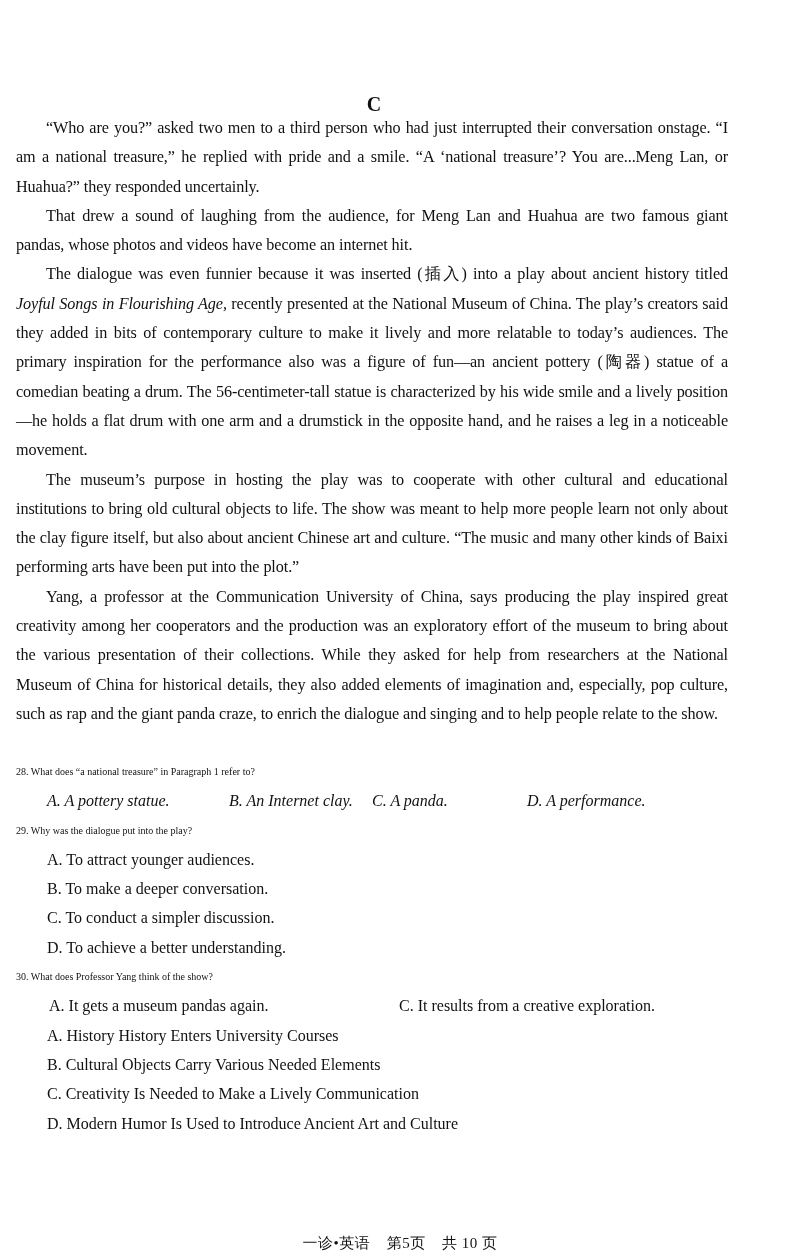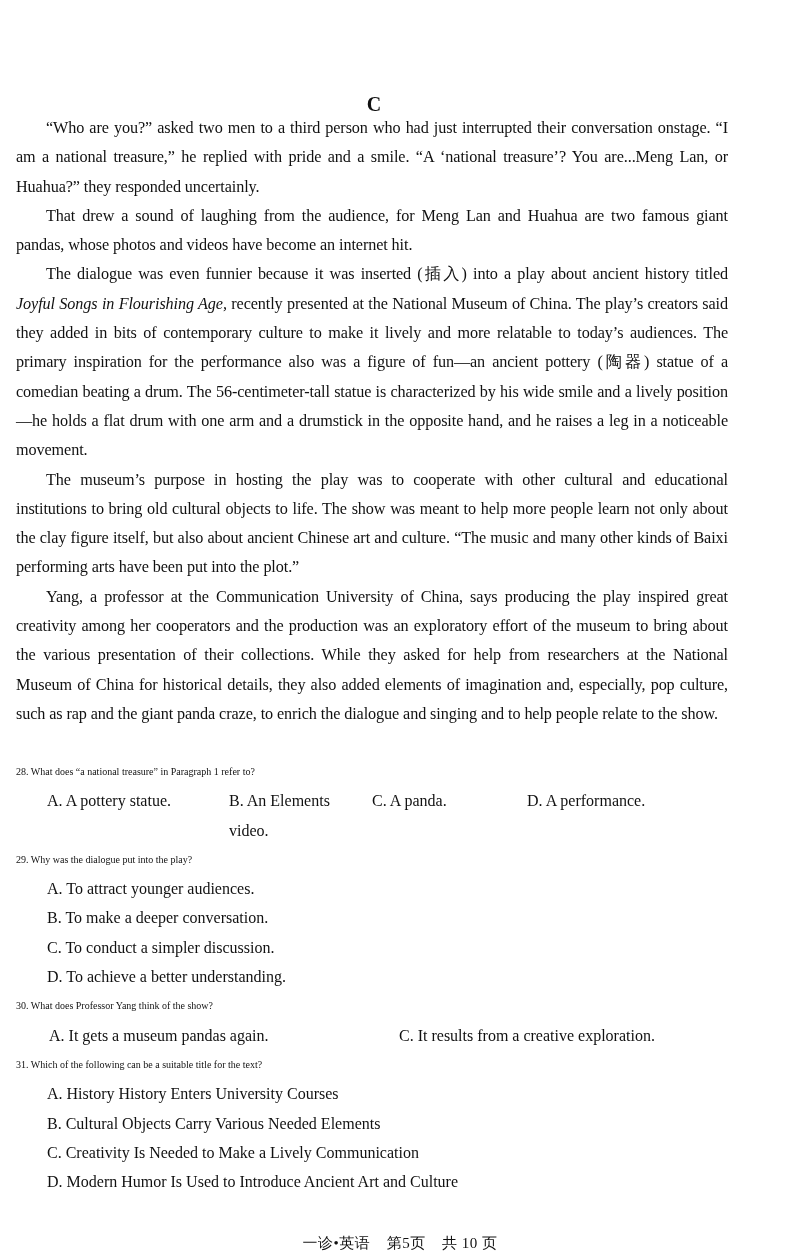--- a/index.html
+++ b/index.html
@@ -18,21 +18,21 @@
     margin: 0; font-size: 16.2px; line-height: 29.3px; text-align: justify;
     text-indent: 30px; letter-spacing: -0.1px;
   }
   .para i { font-style: italic; }
   .questions { position: absolute; left: 16px; top: 757px; width: 740px; }
   .q { margin: 0; }
   .q-stem { font-size: 10px; line-height: 29.3px; margin: 0; }
   .opts { padding-left: 31px; }
   .opt { font-size: 16px; line-height: 29.3px; margin: 0; }
   .opts-row { display: flex; padding-left: 31px; }
-  .opts-row .opt { flex: none; }
+  .opts-row .opt { flex: none; font-style: italic; }
   .row4 .opt:nth-child(1) { width: 182px; }
   .row4 .opt:nth-child(2) { width: 143px; }
   .row4 .opt:nth-child(3) { width: 155px; }
   .grid2 { display: grid; grid-template-columns: 350px 360px; padding-left: 33px; }
   .footer {
     position: absolute; top: 1234px; left: 0; width: 800px; text-align: center;
     font-size: 15px; letter-spacing: 0.5px;
   }
   .footer span { margin: 0 6px; }
 </style>
@@ -48,21 +48,21 @@
     <p class="para"><span>The dialogue was even funnier because it was inserted (插入) into a play about ancient history titled </span><i>Joyful Songs in Flourishing Age,</i><span> recently presented at the National Museum of China. The play’s creators said they added in bits of contemporary culture to make it lively and more relatable to today’s audiences. The primary inspiration for the performance also was a figure of fun—an ancient pottery (陶器) statue of a comedian beating a drum. The 56-centimeter-tall statue is characterized by his wide smile and a lively position—he holds a flat drum with one arm and a drumstick in the opposite hand, and he raises a leg in a noticeable movement.</span></p>
     <p class="para">The museum’s purpose in hosting the play was to cooperate with other cultural and educational institutions to bring old cultural objects to life. The show was meant to help more people learn not only about the clay figure itself, but also about ancient Chinese art and culture. “The music and many other kinds of Baixi performing arts have been put into the plot.”</p>
     <p class="para">Yang, a professor at the Communication University of China, says producing the play inspired great creativity among her cooperators and the production was an exploratory effort of the museum to bring about the various presentation of their collections. While they asked for help from researchers at the National Museum of China for historical details, they also added elements of imagination and, especially, pop culture, such as rap and the giant panda craze, to enrich the dialogue and singing and to help people relate to the show.</p>
   </div>
 
   <div class="questions">
     <div class="q">
       <p class="q-stem">28. What does “a national treasure” in Paragraph 1 refer to?</p>
       <div class="opts-row row4">
         <p class="opt">A. A pottery statue.</p>
-        <p class="opt">B. An Elements video.</p>
+        <p class="opt">B. An Internet clay.</p>
         <p class="opt">C. A panda.</p>
         <p class="opt">D. A performance.</p>
       </div>
     </div>
 
     <div class="q">
       <p class="q-stem">29. Why was the dialogue put into the play?</p>
       <div class="opts">
         <p class="opt">A. To attract younger audiences.</p>
         <p class="opt">B. To make a deeper conversation.</p>
@@ -73,21 +73,20 @@
 
     <div class="q">
       <p class="q-stem">30. What does Professor Yang think of the show?</p>
       <div class="grid2">
         <p class="opt">A. It gets a museum pandas again.</p>
         <p class="opt">C. It results from a creative exploration.</p>
       </div>
     </div>
 
     <div class="q">
-      <p class="q-stem">31. Which of the following can be a suitable title for the text?</p>
       <div class="opts">
         <p class="opt">A. History History Enters University Courses</p>
         <p class="opt">B. Cultural Objects Carry Various Needed Elements</p>
         <p class="opt">C. Creativity Is Needed to Make a Lively Communication</p>
         <p class="opt">D. Modern Humor Is Used to Introduce Ancient Art and Culture</p>
       </div>
     </div>
   </div>
 
   <div class="footer">

